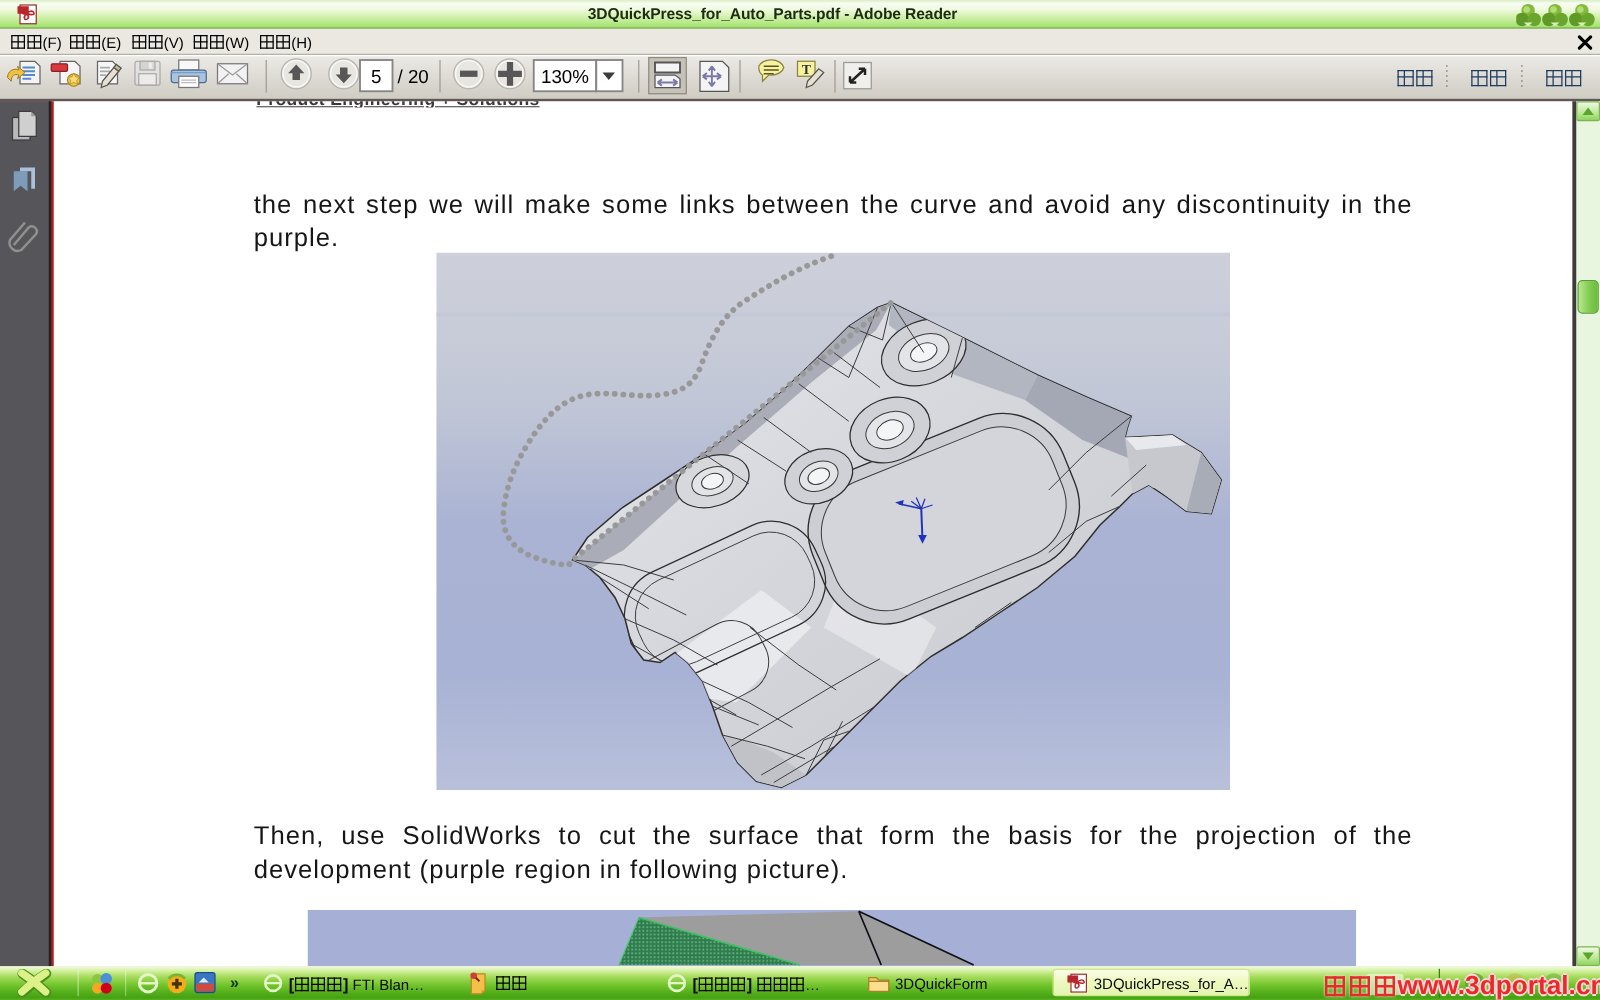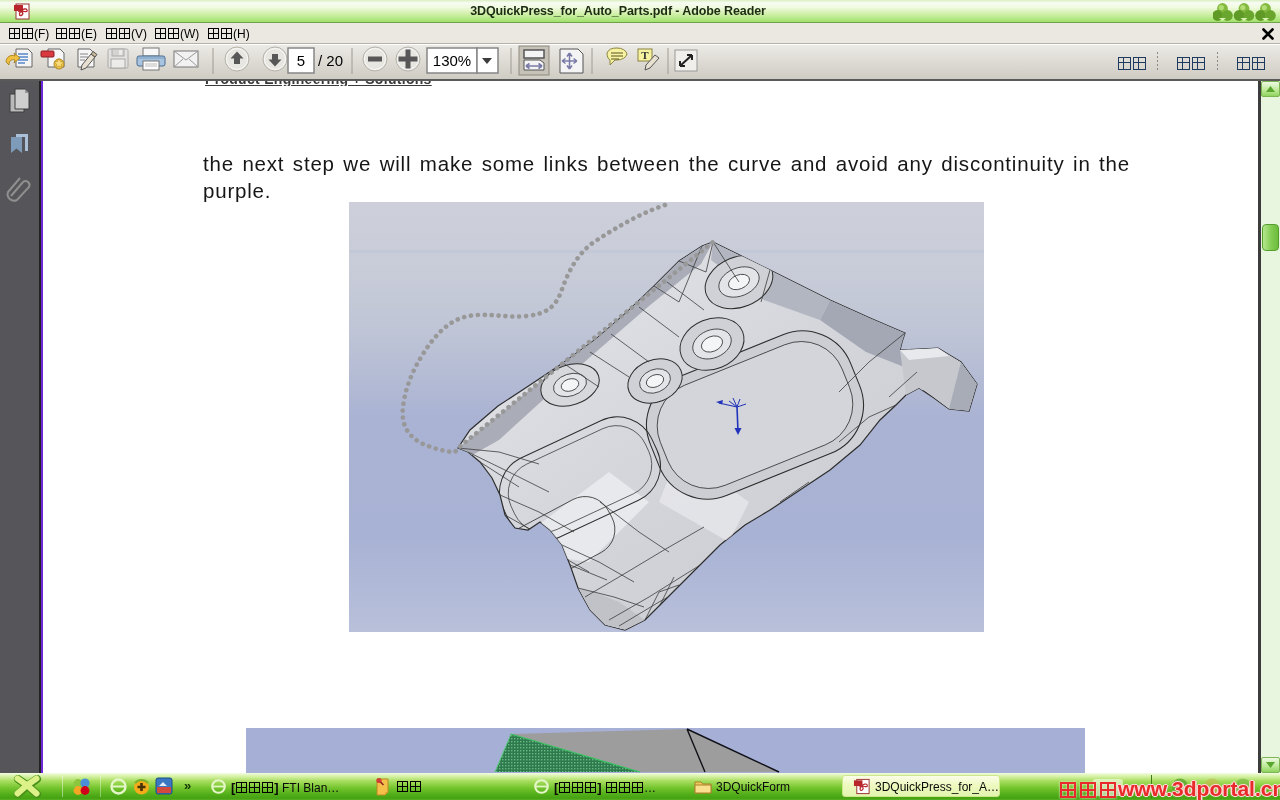--- a/index.html
+++ b/index.html
@@ -20,21 +20,21 @@
  linear-gradient(#e82a2a,#e82a2a) 0 100%/100% 2px no-repeat,
  linear-gradient(#e82a2a,#e82a2a) 0 0/2px 100% no-repeat,
  linear-gradient(#e82a2a,#e82a2a) 7px 0/2px 100% no-repeat,
  linear-gradient(#e82a2a,#e82a2a) 100% 0/2px 100% no-repeat}
 #title{left:0;top:0;width:1280px;height:23px;background:linear-gradient(#d9efc2 0%,#f8fcf3 12%,#f0fae0 32%,#d8f1b4 55%,#c0ec95 72%,#abe579 88%,#9cda69 100%);position:absolute}
 #title .ttext{position:absolute;left:-44px;right:0;top:4px;text-align:center;font-size:12.5px;font-weight:bold;color:#1c2c12;letter-spacing:-.1px}
 #title .tline{position:absolute;left:0;right:0;bottom:0;height:1px;background:#6fa348}
 #menu{left:0;top:23px;width:1280px;height:21px;background:#ebe8e1;border-bottom:1px solid #b5b1a8;position:absolute;font-size:12px;color:#000}
 #menu span.mi{position:absolute;top:4px}
 #toolbar{left:0;top:45px;width:1280px;height:36px;background:linear-gradient(#eceae5 0%,#dcd9d2 55%,#cfccc4 100%);border-bottom:2px solid #5a5a5a;position:absolute}
-#content{position:absolute;left:0;top:81px;width:1280px;height:692px;background:#6d28d9}
+#content{position:absolute;left:0;top:81px;width:1280px;height:692px;background:#b91c1c}
 #sidebar{position:absolute;left:0;top:0;width:41px;height:692px;background:#56565a;border-right:2px solid #222}
 #page{position:absolute;left:43px;top:0;width:1215px;height:692px;background:#fff;overflow:hidden}
 #scroll{position:absolute;left:1258px;top:0;width:22px;height:692px;background:#e9f6df;border-left:3px solid #3c3c3c}
 .para{position:absolute;font-size:20.5px;line-height:27px;color:#161616;letter-spacing:.8px}
 #taskbar{position:absolute;left:0;top:773px;width:1280px;height:27px;background:linear-gradient(#f3fbe2 0%,#d7f2a8 12%,#a8dd5e 30%,#74c52e 55%,#51ad19 80%,#46a212 93%,#59b024 100%)}
 .tbtxt{position:absolute;top:7px;font-size:12px;color:#0a0a0a;white-space:nowrap}
 .ddl{position:absolute;top:52px;width:1px;height:20px;background:repeating-linear-gradient(#8a8a8a 0 2px,transparent 2px 4px)}
 .navt{position:absolute;top:55px;font-size:15px;font-weight:bold;color:#1d3a60}
 </style></head>
 <body>
@@ -285,20 +285,22 @@
    <g stroke="#2233bb" stroke-width="1.6" fill="#2233bb">
     <path d="M388,205 L389,230" fill="none"></path>
             <path d="M389,233 l-3.5,-7 7,0 z" stroke="none"></path>
     <path d="M388,205 L370,201" fill="none" stroke-width="1.2"></path>
             <path d="M367,200 l7,-2 -1,4.5 z" stroke="none"></path>
     <path d="M388,205 l-8,-6 M388,205 l-4,-9 M388,205 l3,-8 M388,205 l9,-3" fill="none" stroke-width="1"></path>
    </g>
   </svg>
   </div>
   <div class="para" style="left:160px;top:574px;width:927px">
+        <div style="text-align:justify;text-align-last:justify">Then, use SolidWorks to cut the surface that form the basis for the projection of the</div>
+        <div>development (purple region in following picture).</div>
       </div>
   <div id="img2" class="abs" style="left:203px;top:647px;width:839px;height:45px">
   <svg width="839" height="45" viewBox="0 0 839 45">
    <defs>
     <pattern id="hat" width="3" height="3" patternUnits="userSpaceOnUse">
      <rect width="3" height="3" fill="#2e7a4e"></rect>
               <rect x="1" y="1" width="1.4" height="1.4" fill="#67b97f"></rect>
     </pattern>
    </defs>
    <rect width="839" height="45" fill="#a6b0d6"></rect>

